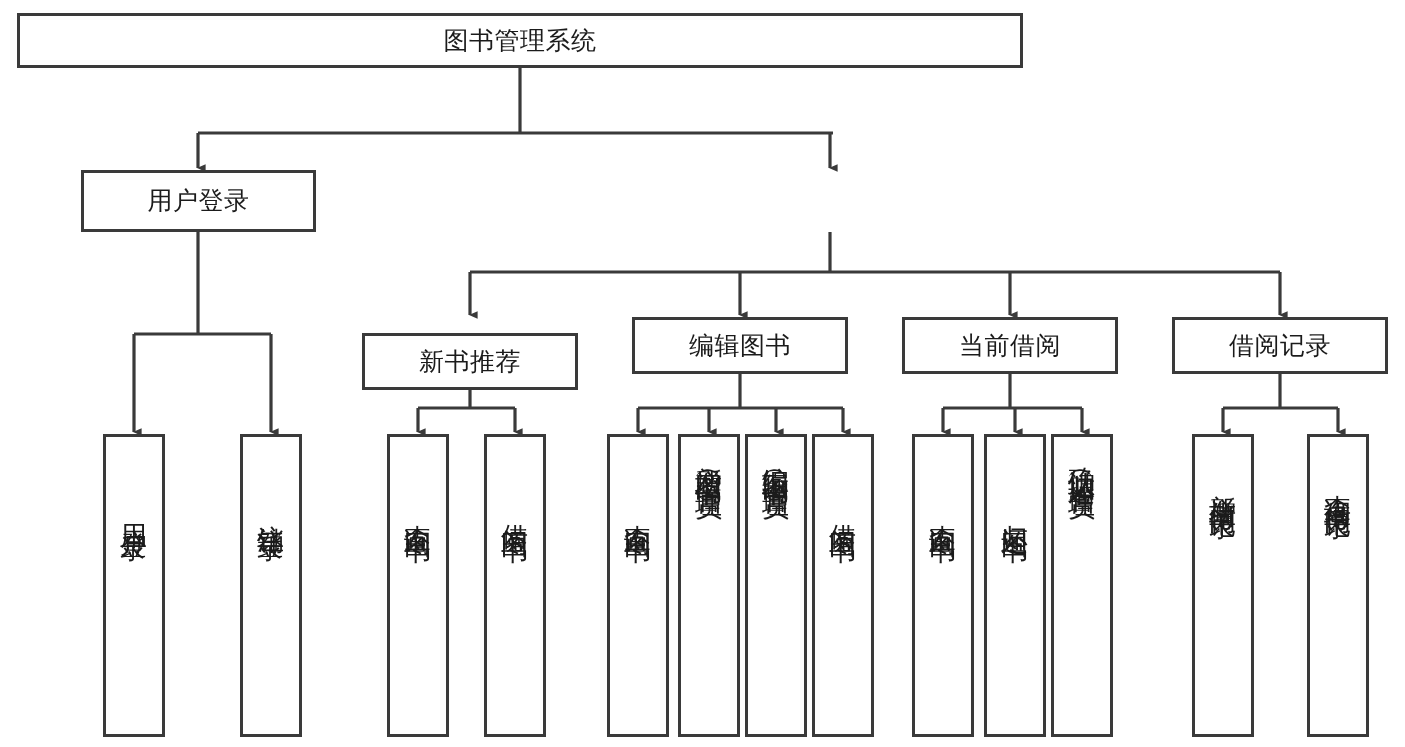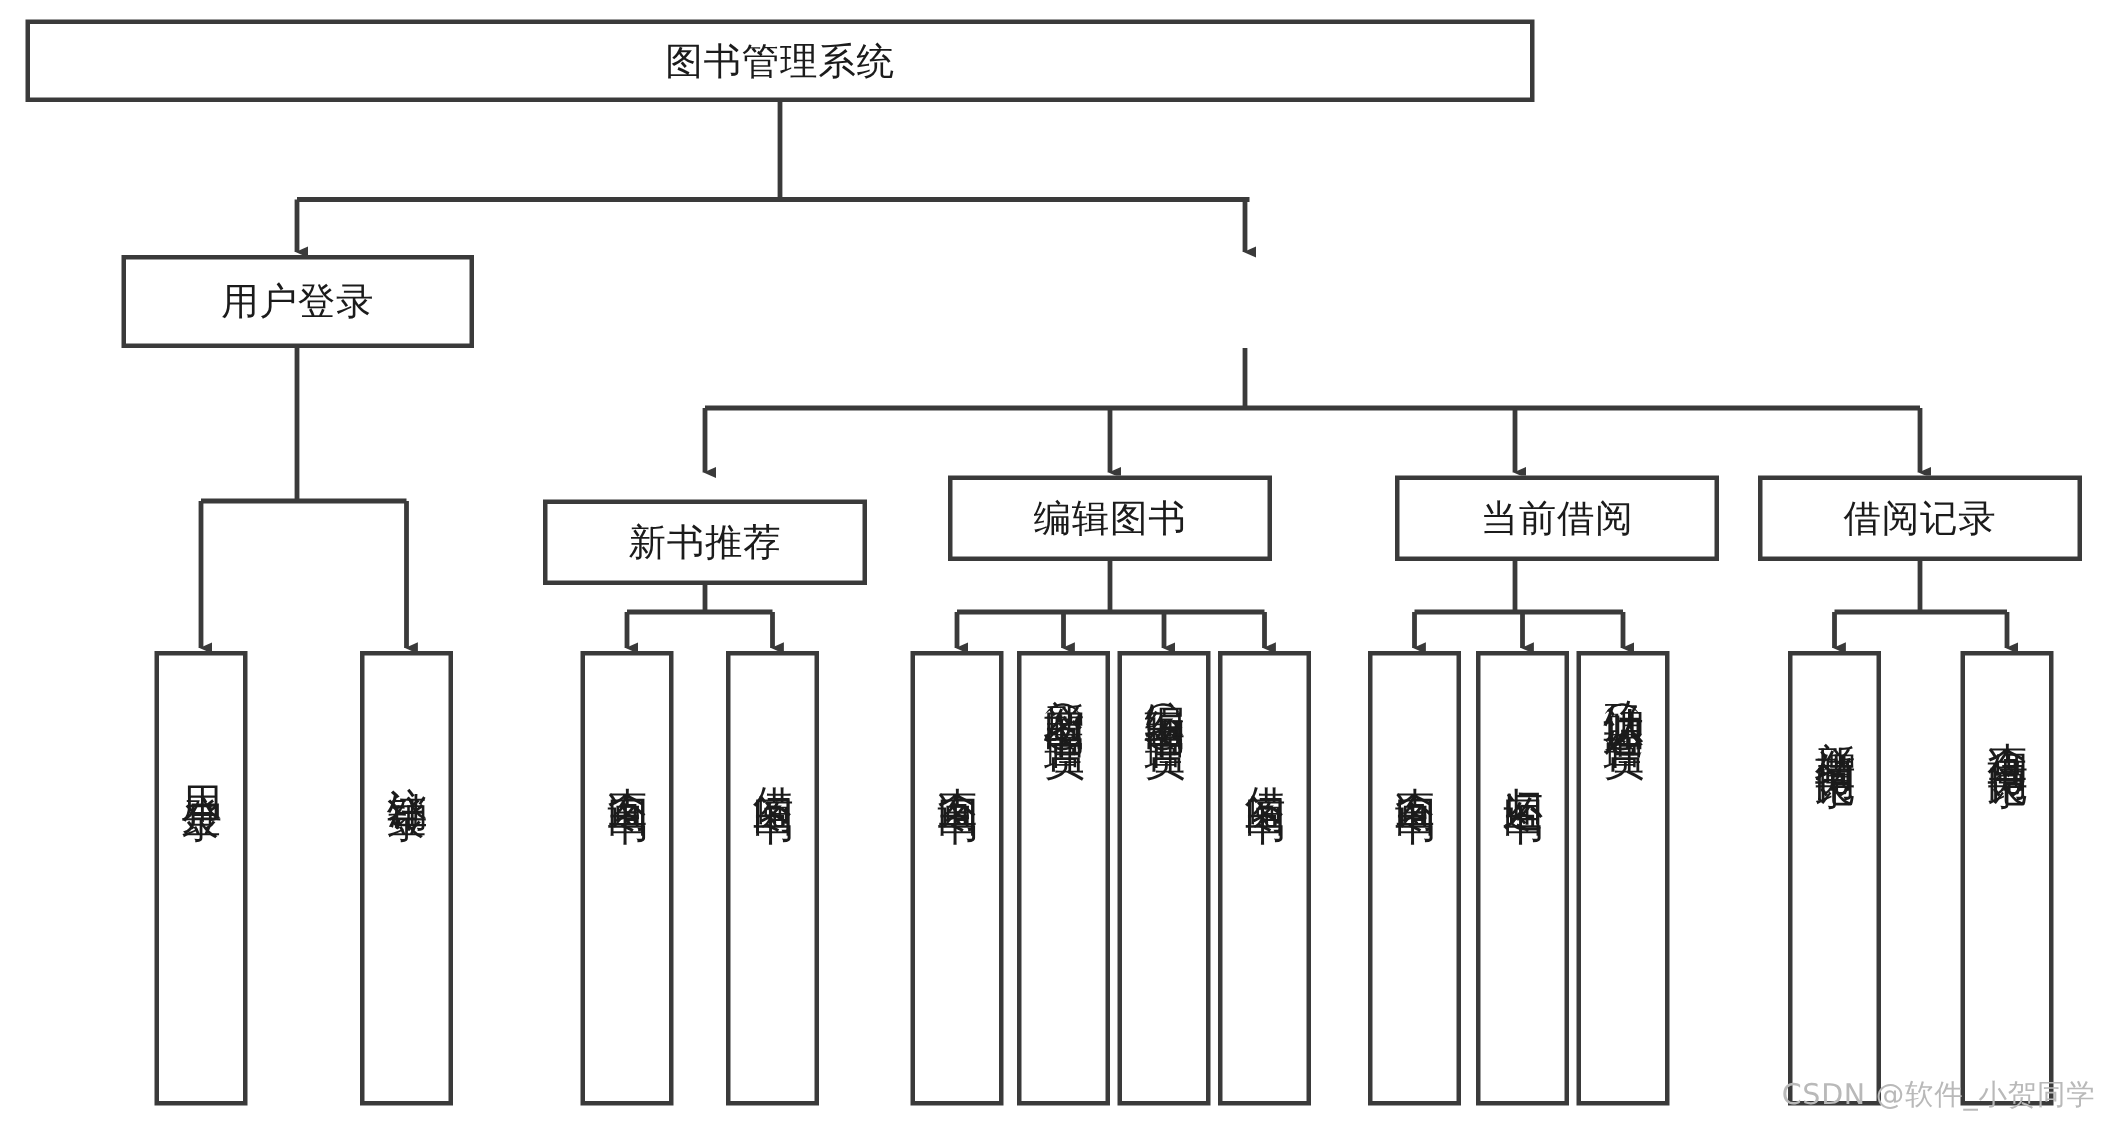--- a/index.html
+++ b/index.html
@@ -136,21 +136,21 @@
   <div class="node horizontal" style="left:81px; top:170px; width:235px; height:62px;">
     <span class="label">用户登录</span>
   </div>
 
   <div class="node horizontal" style="left:362px; top:317px; width:216px; height:57px;margin-top:16px;">
     <span class="label">新书推荐</span>
   </div>
   <div class="node horizontal" style="left:632px; top:317px; width:216px; height:57px;">
     <span class="label">编辑图书</span>
   </div>
-  <div class="node horizontal" style="left:902px; top:317px; width:216px; height:57px;margin-left:28px;">
+  <div class="node horizontal" style="left:902px; top:317px; width:216px; height:57px;">
     <span class="label">当前借阅</span>
   </div>
   <div class="node horizontal" style="left:1172px; top:317px; width:216px; height:57px;">
     <span class="label">借阅记录</span>
   </div>
 
   <div class="node vertical" style="left:103px; top:434px; width:62px; height:303px; padding-top:66px;">
     <span class="label">用户登录</span>
   </div>
   <div class="node vertical" style="left:240px; top:434px; width:62px; height:303px; padding-top:66px;">
@@ -183,14 +183,13 @@
   <div class="node vertical" style="left:1051px; top:434px; width:62px; height:303px; padding-top:8px;">
     <span class="label">确认归还（管理员）</span>
   </div>
   <div class="node vertical" style="left:1192px; top:434px; width:62px; height:303px; padding-top:36px;">
     <span class="label">新增借阅记录</span>
   </div>
   <div class="node vertical" style="left:1307px; top:434px; width:62px; height:303px; padding-top:36px;">
     <span class="label">查询借阅记录</span>
   </div>
 
-  <div class="watermark">CSDN @软件_小贺同学</div>
 </div>
 
 </body></html>

